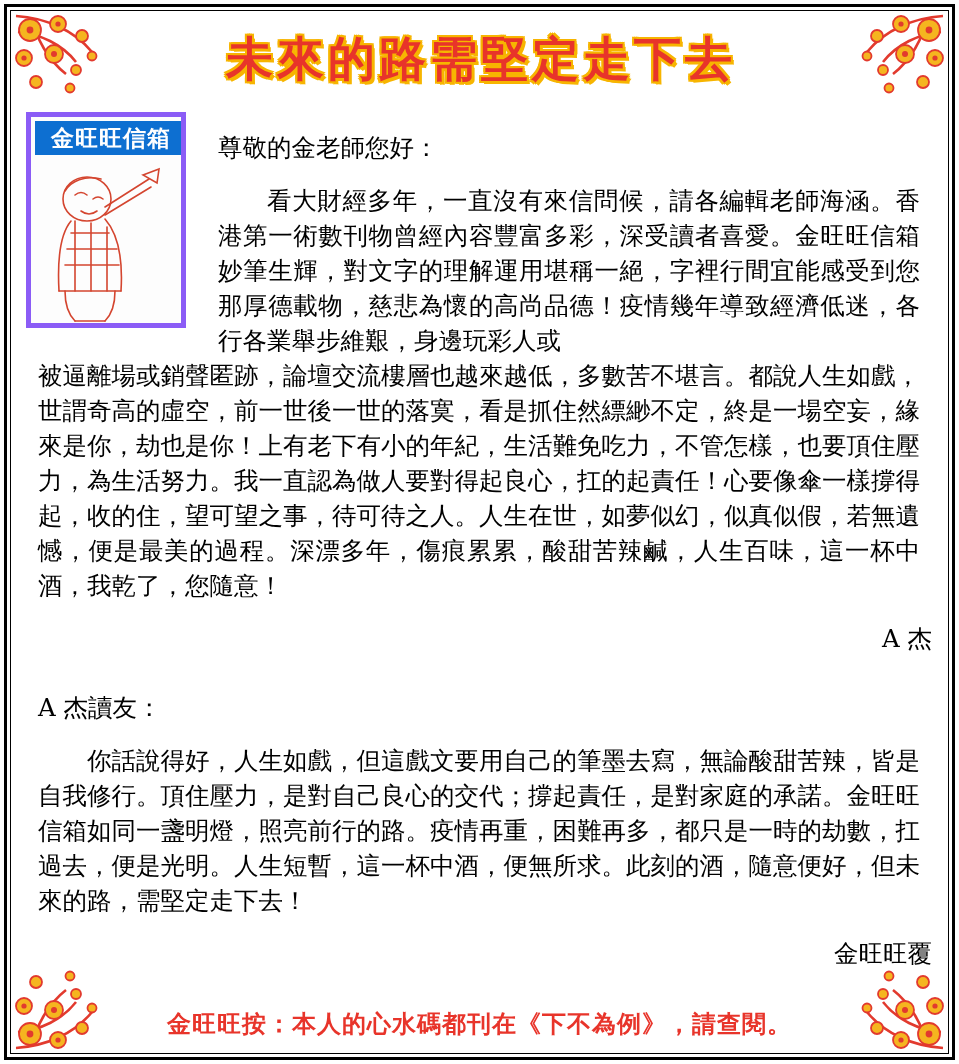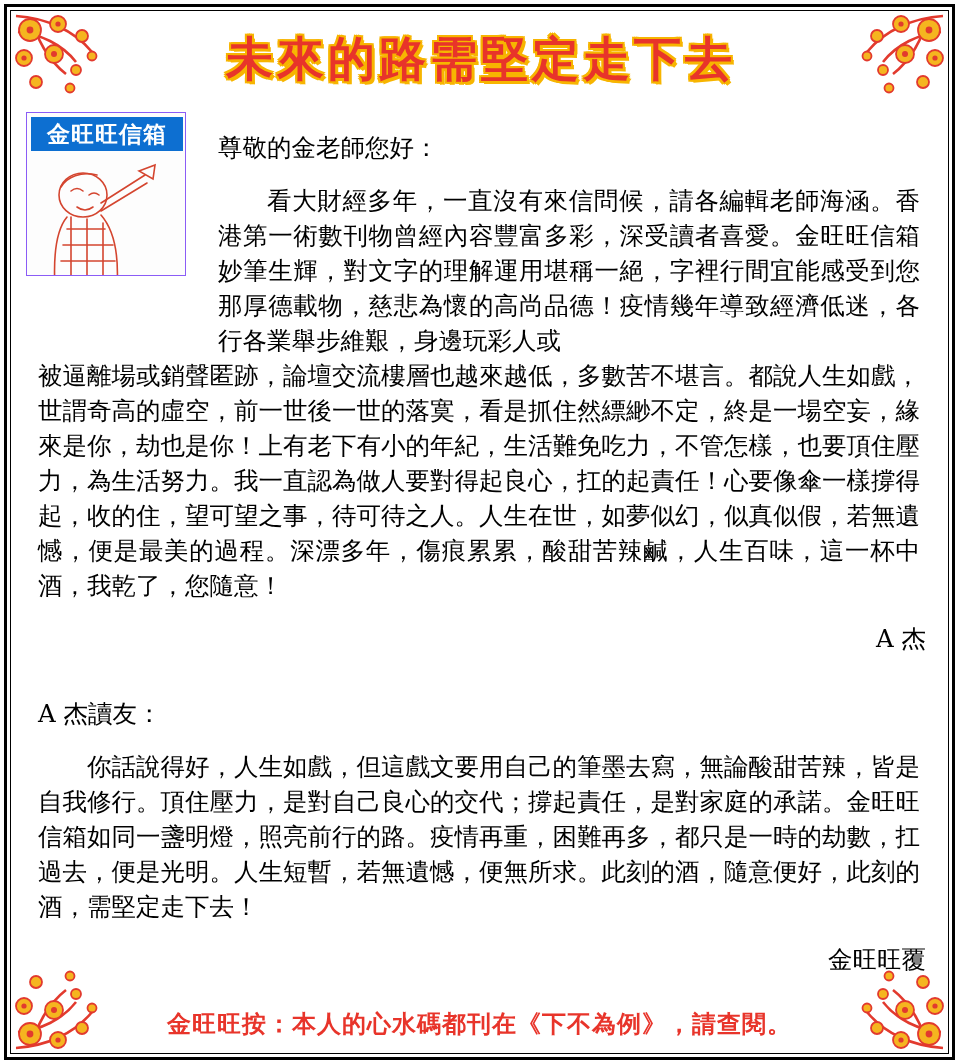--- a/index.html
+++ b/index.html
@@ -79,22 +79,22 @@
        3px 3px 0 #f7b500;
     white-space: nowrap;
   }
 
   
   .logo-box {
     position: absolute;
     left: 26px;
     top: 112px;
     width: 160px;
-    height: 164px;
-    border: 1px solid #8b5cf6;
+    height: 216px;
+    border: 5px solid #8b5cf6;
     box-sizing: border-box;
     background: #fdfdfd;
     overflow: hidden;
   }
   .logo-banner {
     position: absolute;
     left: 4px;
     top: 4px;
     width: 152px;
     height: 34px;
@@ -139,21 +139,21 @@
     text-align: justify;
     text-justify: inter-ideograph;
     letter-spacing: 0px;
   }
   p.indent { text-indent: 2em; }
   .sig {
     font-family: "DejaVu Serif", serif;
     font-size: 24.5px;
     line-height: 35px;
     text-align: right;
-    margin: 12px;
+    margin: 6px;
   }
   .spacer-sm { height: 10px; }
 
   
   .footer-note {
     position: absolute;
     left: 20px;
     right: 20px;
     bottom: 24px;
     text-align: center;
@@ -321,19 +321,19 @@
   <div class="body-col">
     <p class="tx">尊敬的金老師您好：</p>
     <p class="tx indent">看大財經多年，一直沒有來信問候，請各編輯老師海涵。香港第一術數刊物曾經內容豐富多彩，深受讀者喜愛。金旺旺信箱妙筆生輝，對文字的理解運用堪稱一絕，字裡行間宜能感受到您那厚德載物，慈悲為懷的高尚品德！疫情幾年導致經濟低迷，各行各業舉步維艱，身邊玩彩人或</p>
   </div>
 
   <div class="body-full">
     <p class="tx">被逼離場或銷聲匿跡，論壇交流樓層也越來越低，多數苦不堪言。都說人生如戲，世謂奇高的虛空，前一世後一世的落寞，看是抓住然縹緲不定，終是一場空妄，緣來是你，劫也是你！上有老下有小的年紀，生活難免吃力，不管怎樣，也要頂住壓力，為生活努力。我一直認為做人要對得起良心，扛的起責任！心要像傘一樣撐得起，收的住，望可望之事，待可待之人。人生在世，如夢似幻，似真似假，若無遺憾，便是最美的過程。深漂多年，傷痕累累，酸甜苦辣鹹，人生百味，這一杯中酒，我乾了，您隨意！</p>
     <p class="sig">A 杰</p>
     <div class="spacer-sm"></div>
     <p class="tx">A 杰讀友：</p>
-    <p class="tx indent">你話說得好，人生如戲，但這戲文要用自己的筆墨去寫，無論酸甜苦辣，皆是自我修行。頂住壓力，是對自己良心的交代；撐起責任，是對家庭的承諾。金旺旺信箱如同一盞明燈，照亮前行的路。疫情再重，困難再多，都只是一時的劫數，扛過去，便是光明。人生短暫，若無遺憾，便無所求。此刻的酒，隨意便好，此刻的酒，需堅定走下去！</p>
+    <p class="tx indent">你話說得好，人生如戲，但這戲文要用自己的筆墨去寫，無論酸甜苦辣，皆是自我修行。頂住壓力，是對自己良心的交代；撐起責任，是對家庭的承諾。金旺旺信箱如同一盞明燈，照亮前行的路。疫情再重，困難再多，都只是一時的劫數，扛過去，便是光明。人生短暫，這一杯中酒，便無所求。此刻的酒，隨意便好，但未來的路，需堅定走下去！</p>
     <p class="sig">金旺旺覆</p>
   </div>
 
   <div class="footer-note">金旺旺按：本人的心水碼都刊在《下不為例》，請查閱。</div>
 
 </div>
 
 </body></html>

